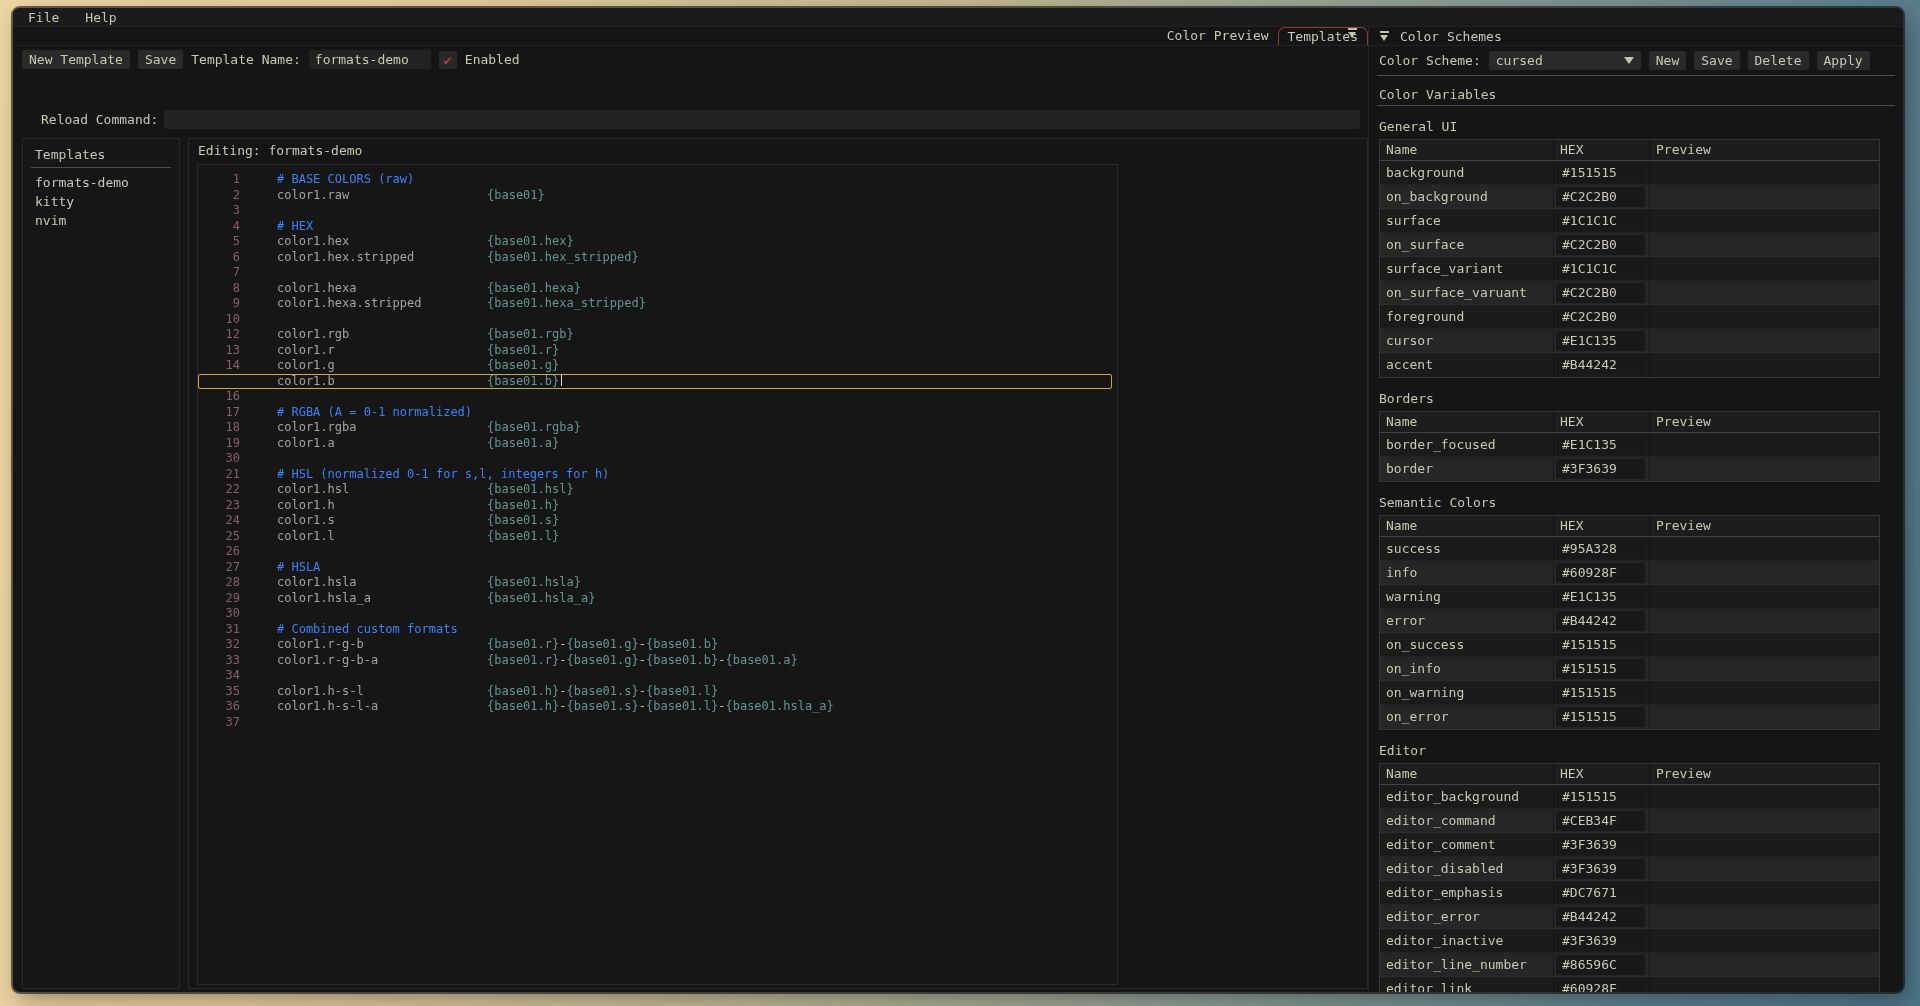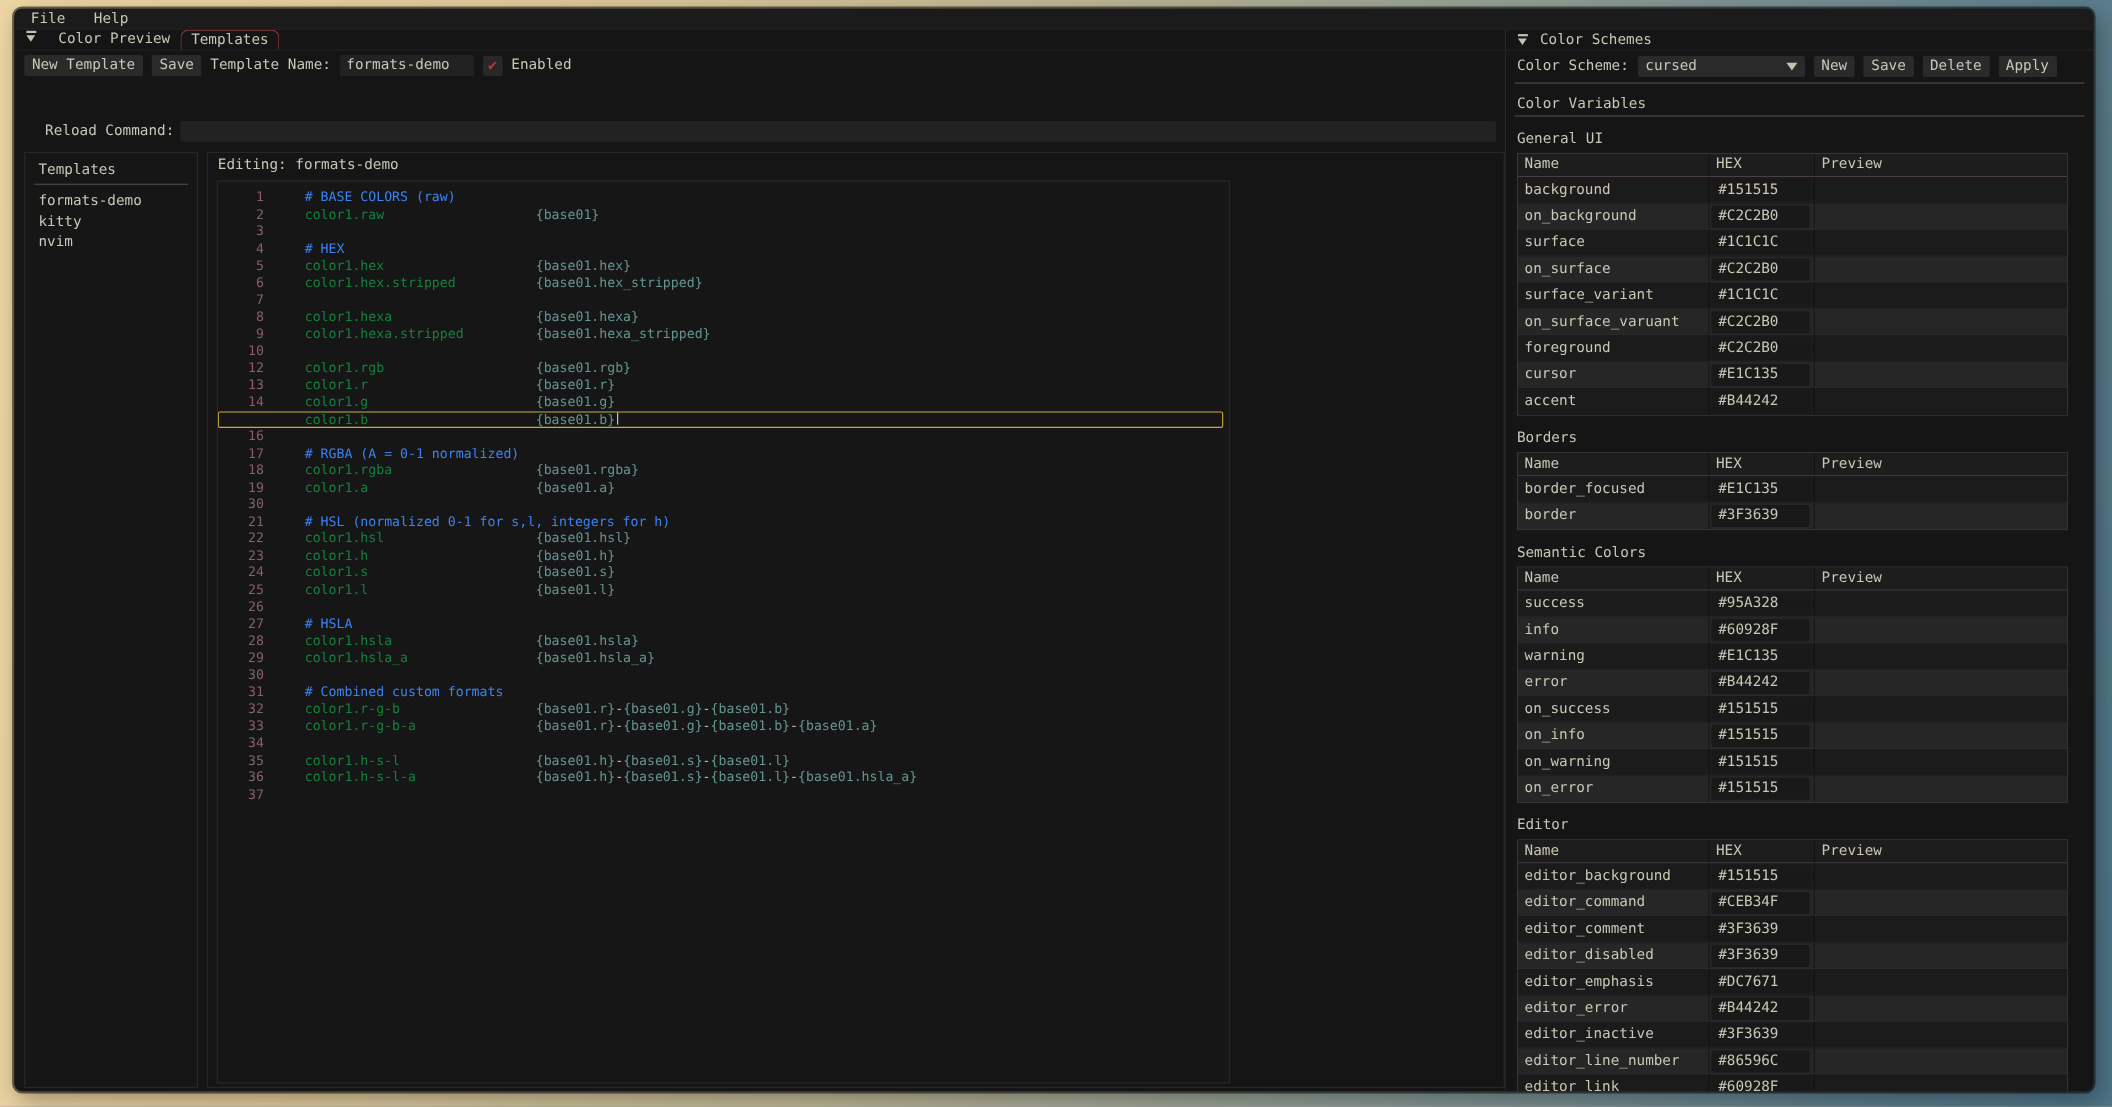--- a/index.html
+++ b/index.html
@@ -11,21 +11,21 @@
   }
   .window {
     position:absolute; left:13px; top:8px; width:1890px; height:984px;
     background:#151515; color:#c9c7b6; font-size:13px;
     border-radius:7px; overflow:hidden;
     box-shadow:0 0 0 2px rgba(15,15,18,.6), 5px 7px 22px rgba(0,0,0,.35);
   }
   
   .menubar { height:19px; display:flex; align-items:center; gap:26px; padding:0 15px; background:#1b1b1b; border-bottom:1px solid #242021; }
   .menu-item { cursor:default; }
-  .tabbar { position:absolute; top:19px; left:0; width:1355px; height:19px; display:flex; align-items:flex-start; border-bottom:1px solid #232021; }
+  .tabbar { position:absolute; top:19px; left:0; width:1355px; height:19px; display:flex; align-items:flex-end; border-bottom:1px solid #232021;flex-direction:column; }
   .collapse-icon { width:12px; height:12px; position:relative; margin:0 9px 0 10px; }
   .collapse-icon .bar { position:absolute; top:1px; left:1px; width:9px; height:2px; background:#c4c2b1; }
   .collapse-icon .tri { position:absolute; top:5px; left:1px; width:0; height:0;
     border-left:4.5px solid transparent; border-right:4.5px solid transparent; border-top:6px solid #c4c2b1; }
   .tab { padding:1px 9px; position:relative; height:18px; line-height:16px; }
   .tab.active { border:1px solid #8a3a38; border-bottom:none; border-radius:7px 7px 0 0; }
   
   .main-col { position:absolute; left:0; top:38px; width:1355px; height:946px; }
   .btn { background:#2a2a2a; border-radius:2px; padding:1px 7px; height:19px; line-height:17px; white-space:nowrap; }
   .input { background:#222222; border-radius:2px; padding:1px 6px; height:19px; line-height:17px; white-space:nowrap; overflow:hidden; }
@@ -38,21 +38,21 @@
   .panel { position:absolute; border:1px solid #2c2829; }
   .tpl-panel { left:9px; top:92px; width:158px; height:851px; background:#171616; }
   .tpl-title { padding:8px 12px 3px; }
   .sep-line { border-top:1px solid #55484f; margin:2px 8px 5px; }
   .tpl-item { padding:1px 12px; height:19px; line-height:17px; }
   .editor-panel { left:175px; top:92px; width:1180px; height:851px; background:#151515; }
   .editor-title { position:absolute; left:9px; top:4px; }
   .code-child { position:absolute; left:8px; top:25px; width:921px; height:821px; background:#161616; border:1px solid #2c2829; overflow:hidden; padding-top:7px; }
   .line { height:15.5px; line-height:15.5px; font-size:12px; white-space:pre; }
   .ln { display:inline-block; width:42px; text-align:right; color:#8a5d72; margin-right:37px; }
-  .seg-k { display:inline-block; width:210px; color:#15803d; }
+  .seg-k { display:inline-block; width:210px; color:#a3a3a3; }
   .seg-p { color:#639691; }
   .seg-t { color:#c6c4b2; }
   .seg-c { color:#3b82f6; }
   .line.focused { width:914px; outline:1px solid #c9ac33; outline-offset:-1px; border-radius:2px; }
   .cursor { display:inline-block; width:1px; height:11px; background:#d9d7c5; vertical-align:-1px; margin-left:2px; }
   
   .right-col { position:absolute; left:1355px; top:19px; width:535px; height:965px; border-left:1px solid #2a2627; overflow:hidden; }
   .right-header { height:19px; display:flex; align-items:center; border-bottom:1px solid #232021; }
   .right-toolbar { display:flex; align-items:center; gap:8px; padding:5px 10px 4px; }
   .combo { width:152px; background:#2a2a2a; border-radius:2px; padding:1px 7px; height:19px; line-height:17px; display:flex; justify-content:space-between; align-items:center;text-align:center; }

